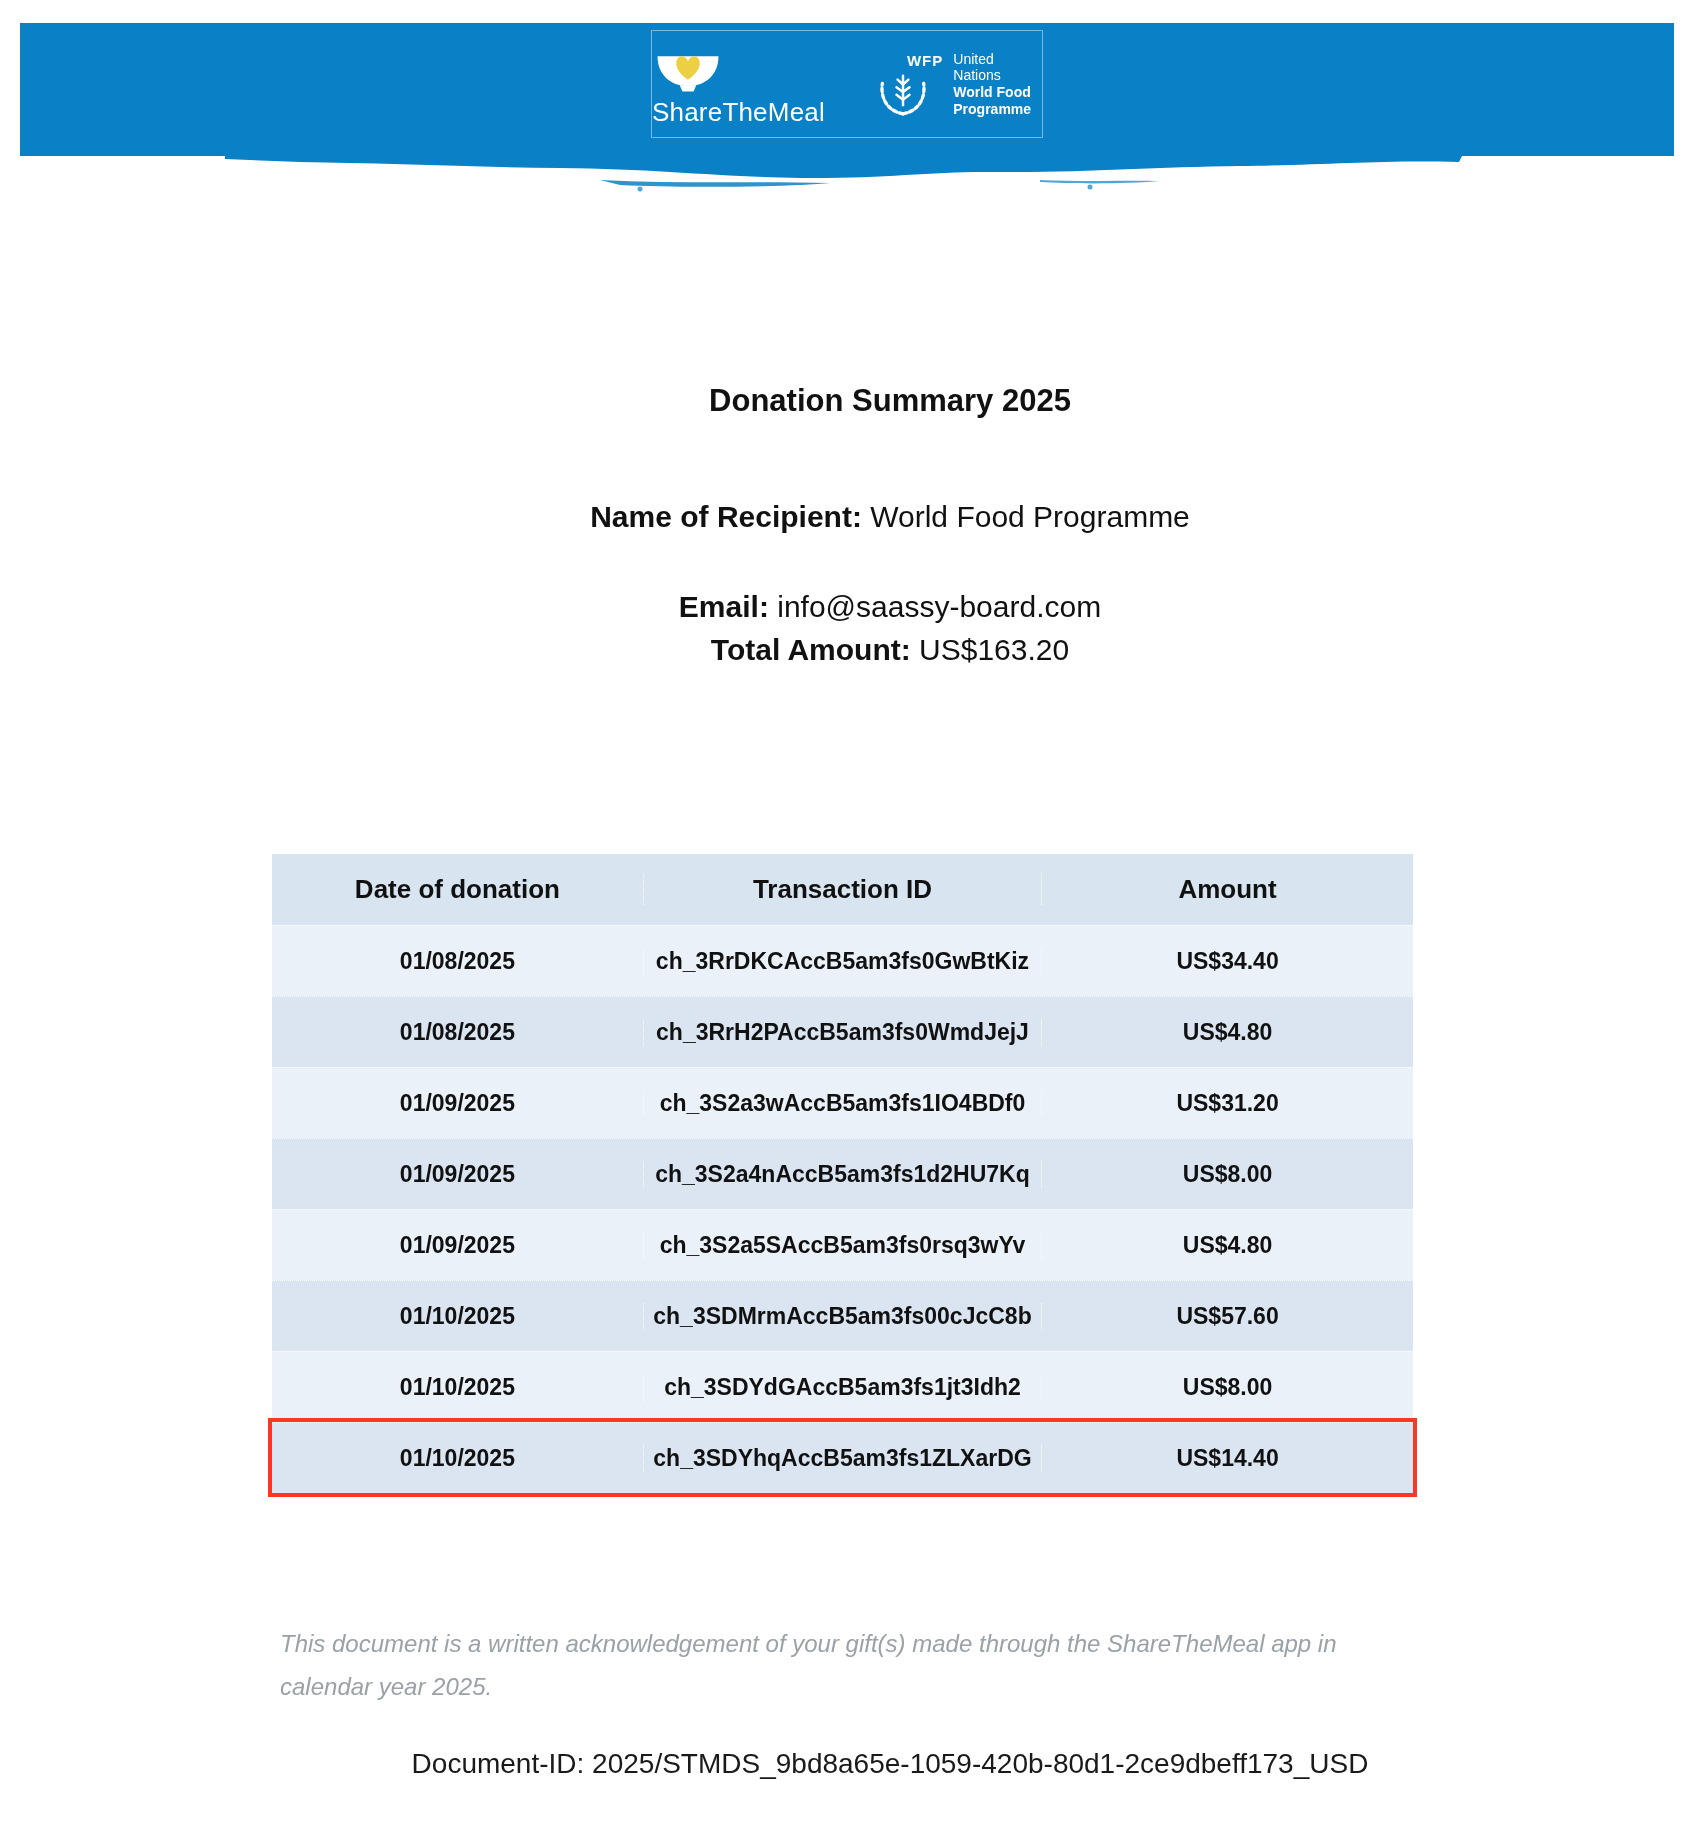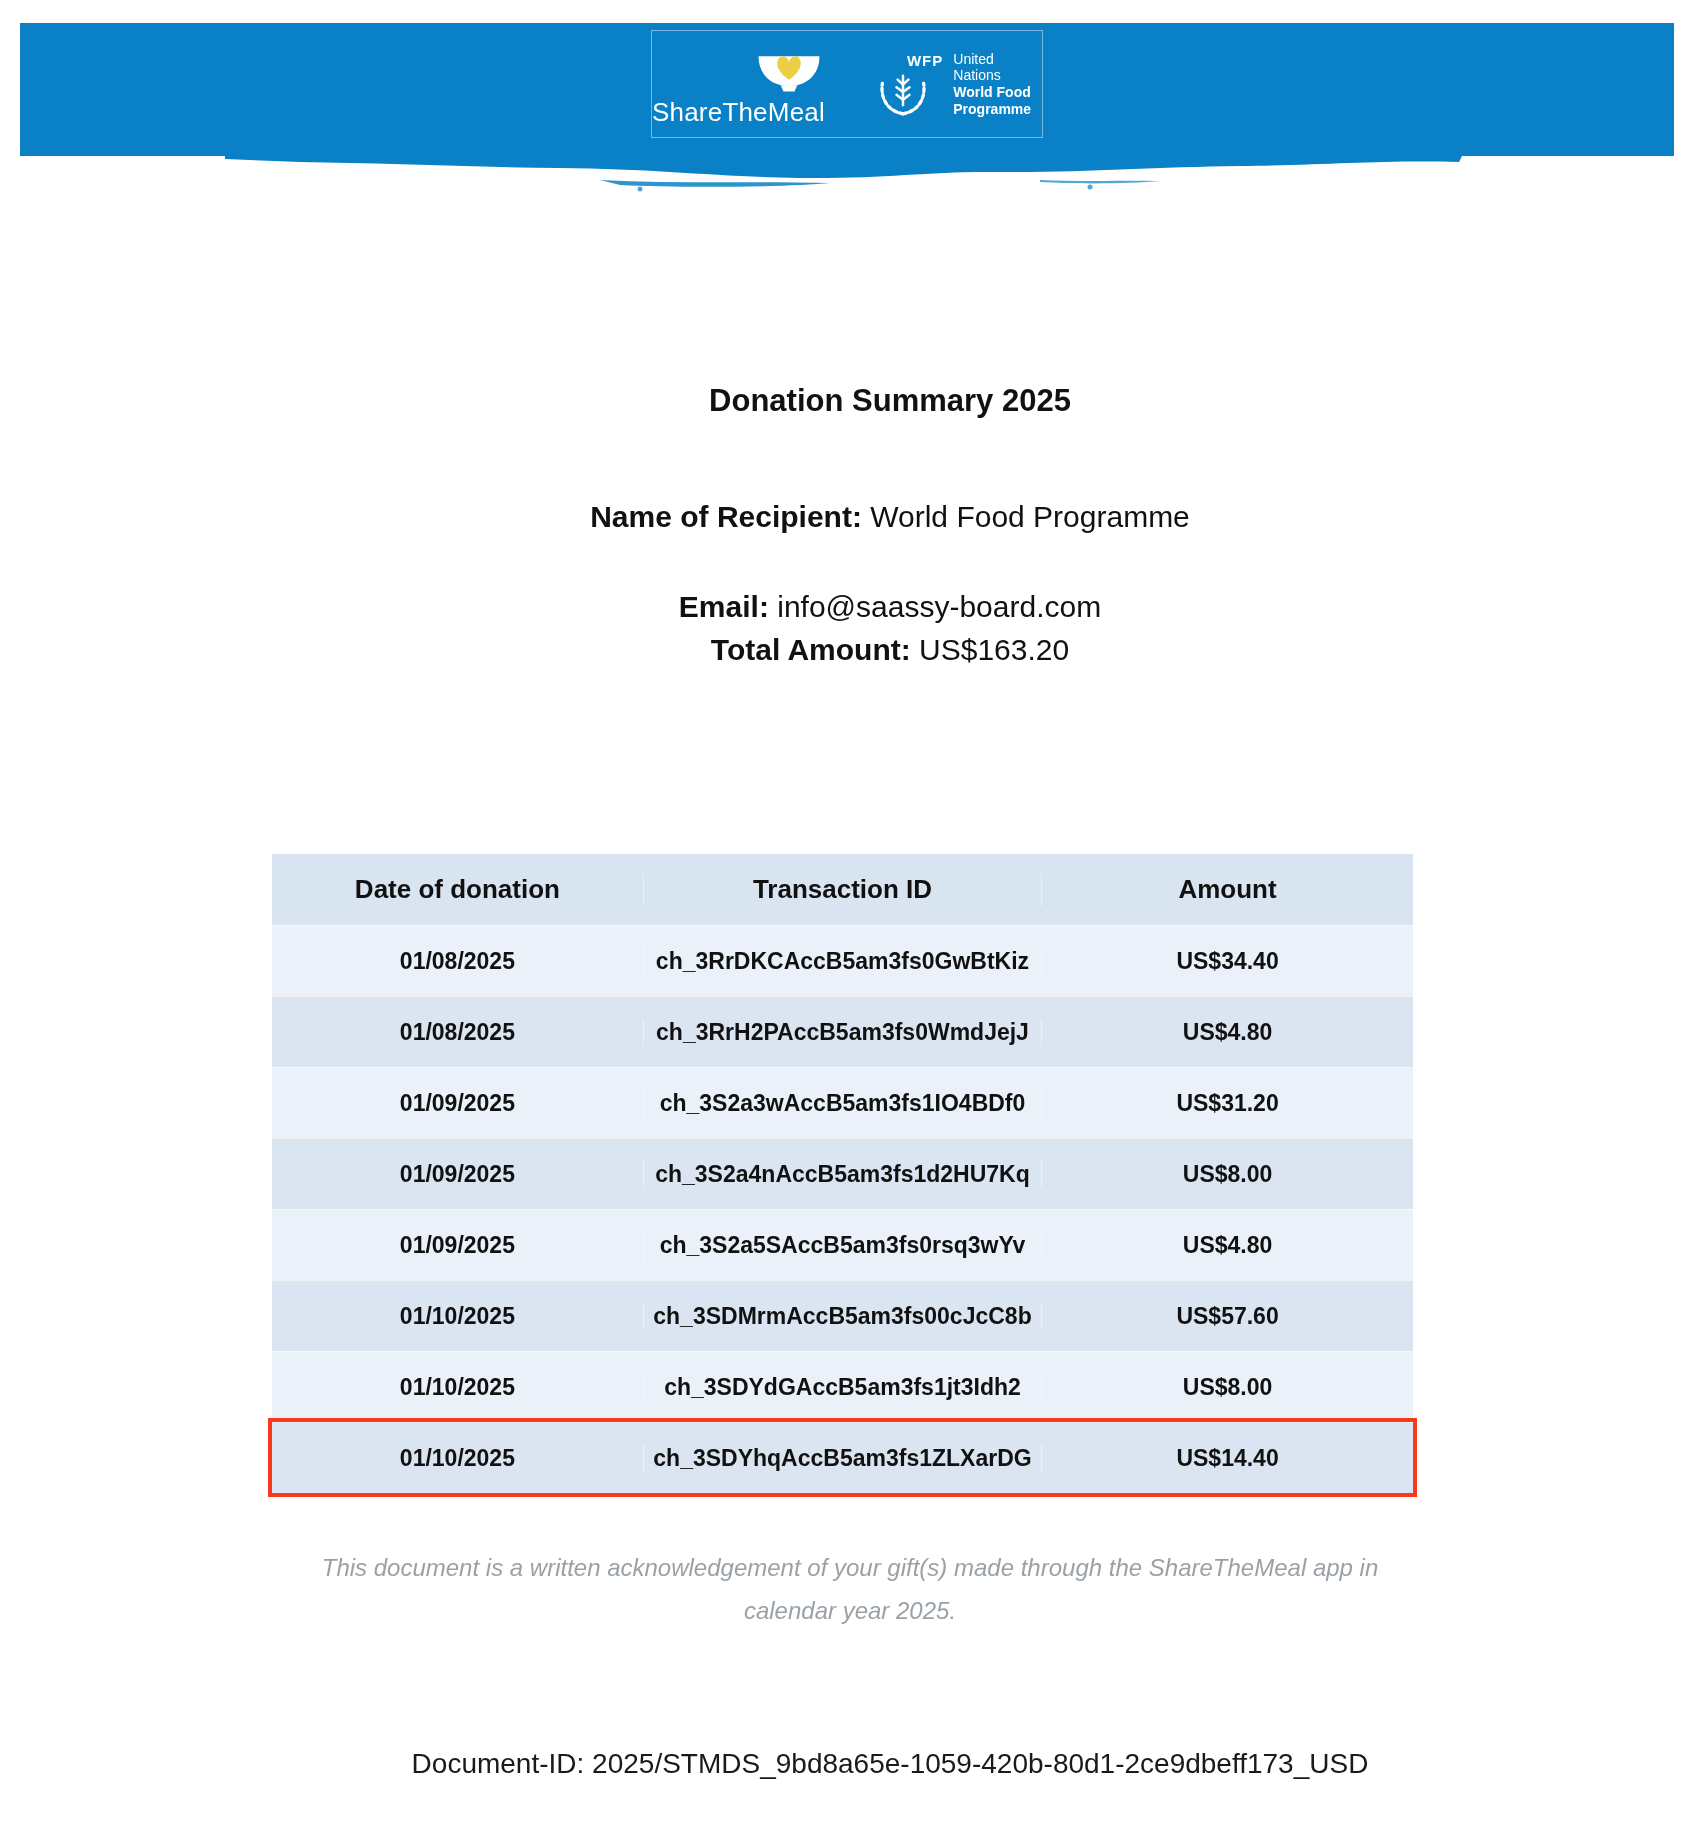--- a/index.html
+++ b/index.html
@@ -23,21 +23,21 @@
     position:absolute;top:23px;left:20px;width:1654px;height:133px;
     background:var(--blue);
   }
   .torn{position:absolute;top:156px;left:0;width:1700px;height:40px;}
   .logo-box{
     position:absolute;left:50%;top:7px;transform:translateX(-50%);
     width:392px;height:108px;border:1px solid rgba(255,255,255,0.45);
     display:flex;align-items:center;justify-content:center;gap:38px;
     box-sizing:border-box;
   }
-  .stm-logo{display:flex;flex-direction:column;align-items:flex-end;gap:2px;}
+  .stm-logo{display:flex;flex-direction:column;align-items:flex-start;gap:2px;}
   .stm-label{color:#ffffff;font-size:26px;font-weight:400;letter-spacing:.2px;}
   .wfp-logo{display:flex;align-items:center;gap:10px;}
   .wfp-emblem-col{display:flex;flex-direction:column;align-items:center;}
   .wfp-acronym{color:#ffffff;font-weight:bold;font-size:15px;letter-spacing:1px;margin-bottom:-3px;margin-left:44px;}
   .wfp-text{display:flex;flex-direction:column;justify-content:center;color:#ffffff;line-height:1.18;}
   .wfp-text .un{font-size:14px;font-weight:400;}
   .wfp-text .bold-line{font-size:14px;font-weight:bold;}
 
   
   .center-line{position:absolute;left:0;width:100%;text-align:center;padding-left:40px;}
@@ -54,22 +54,22 @@
   .trow.light{background:var(--row-light);}
   .trow.dark{background:var(--row-dark);}
   .trow.highlighted{outline:4px solid var(--highlight);outline-offset:0;position:relative;z-index:2;}
   .tcell{text-align:center;box-sizing:border-box;}
   .tcell.c0{width:32.5%;}
   .tcell.c1{width:35%;border-left:1px dotted rgba(255,255,255,.9);border-right:1px dotted rgba(255,255,255,.9);}
   .tcell.c2{width:32.5%;}
 
   
   .ack{
-    position:absolute;top:1546px;left:50%;transform:translateX(-50%);
-    width:1140px;text-align:center;font-style:italic;
+    position:absolute;top:1622px;left:50%;transform:translateX(-50%);
+    width:1140px;font-style:italic;
     font-size:24px;line-height:43px;color:var(--footer-gray);
   }
   .docid{top:1748px;font-size:28px;color:#1a1a1a;}
 </style>
 </head>
 <body>
 
 <div class="banner">
   <div class="logo-box">
 

